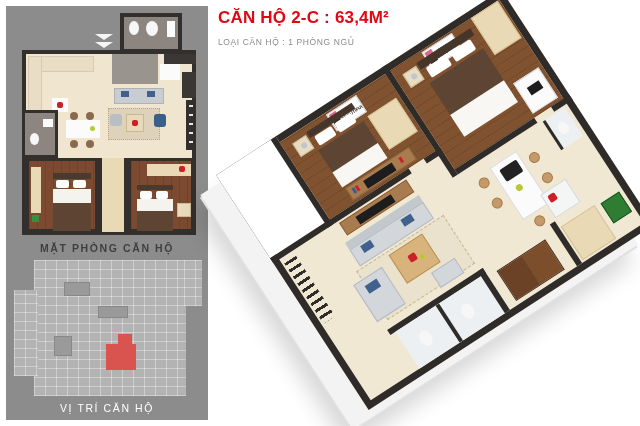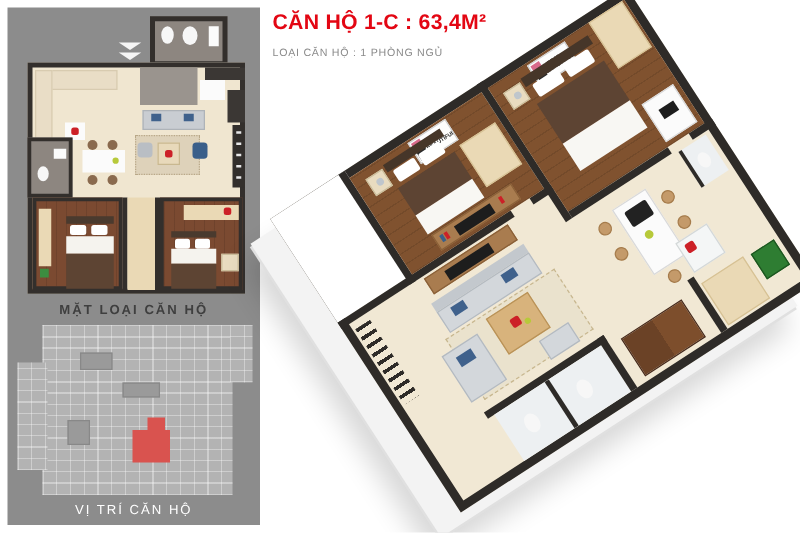--- a/index.html
+++ b/index.html
@@ -97,21 +97,21 @@
   .bath3{background:#edf0f2;}
   .door-brown{background:linear-gradient(90deg,#6b4226 0 50%,#7d4e2c 50% 100%);border:1px solid #47291a;box-sizing:border-box;}
   .slats{background:repeating-linear-gradient(to bottom, #2e2b28 0 3px, rgba(0,0,0,0) 3px 8px);}
   .washer{background:#2e7d32;border:1px solid #1d5520;box-sizing:border-box;}
   .greenbox{background:#3c8d40;}
 </style>
 </head>
 <body>
 
 <div class="header">
-  <div class="title">CĂN HỘ 1-C : 63,4M²</div>
+  <div class="title">CĂN HỘ 2-C : 63,4M²</div>
   <div class="subtitle">LOẠI CĂN HỘ : 1 PHÒNG NGỦ</div>
 </div>
 
 <div class="left-panel">
 
   <div>
 
     <div class="abs p2d-bath-top">
       <div class="abs oval" style="left:5px;top:4px;width:10px;height:14px;"></div>
       <div class="abs oval" style="left:22px;top:4px;width:12px;height:15px;"></div>
@@ -186,21 +186,21 @@
       <div class="abs" style="left:6px;top:24px;width:36px;height:46px;">
         <div class="abs bed2d-head" style="left:0;top:0;width:100%;height:5px;"></div>
         <div class="abs pillow2d" style="left:3px;top:6px;width:12px;height:8px;"></div>
         <div class="abs pillow2d" style="left:19px;top:6px;width:12px;height:8px;"></div>
         <div class="abs bed2d-sheet" style="left:0;top:14px;width:100%;height:12px;"></div>
         <div class="abs bed2d-blanket" style="left:0;top:26px;width:100%;height:20px;"></div>
       </div>
       <div class="abs nstand" style="left:46px;top:42px;width:14px;height:14px;"></div>
     </div>
 
-    <div class="abs caption-dark" style="top:236px;">MẶT LOẠI CĂN HỘ</div>
+    <div class="abs caption-dark" style="top:236px;">MẶT PHÒNG CĂN HỘ</div>
   </div>
 
   <div>
     <div class="abs site-tex" style="left:28px;top:254px;width:152px;height:136px;"></div>
     <div class="abs site-tex" style="left:8px;top:284px;width:24px;height:86px;"></div>
     <div class="abs site-tex" style="left:178px;top:254px;width:18px;height:46px;"></div>
     <div class="abs site-core" style="left:58px;top:276px;width:26px;height:14px;"></div>
     <div class="abs site-core" style="left:92px;top:300px;width:30px;height:12px;"></div>
     <div class="abs site-core" style="left:48px;top:330px;width:18px;height:20px;"></div>
     <div class="abs site-unit" style="left:100px;top:338px;width:30px;height:26px;"></div>

